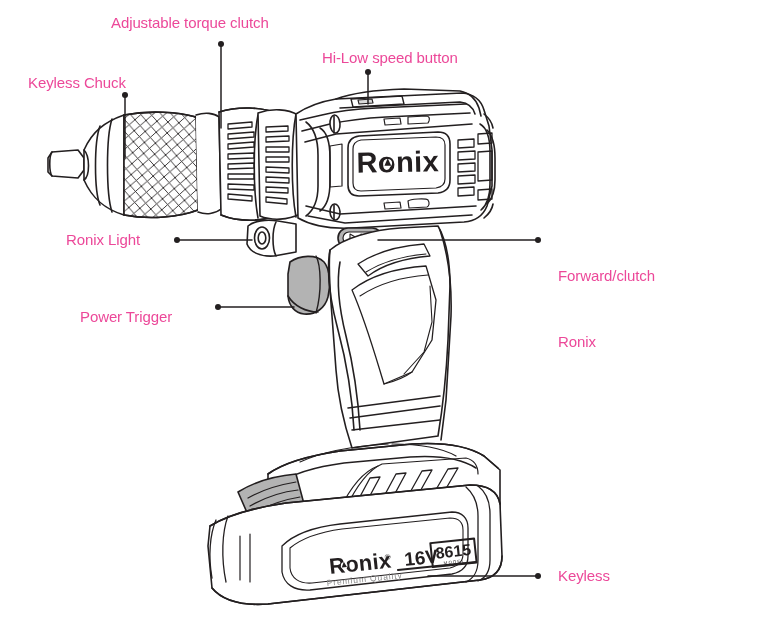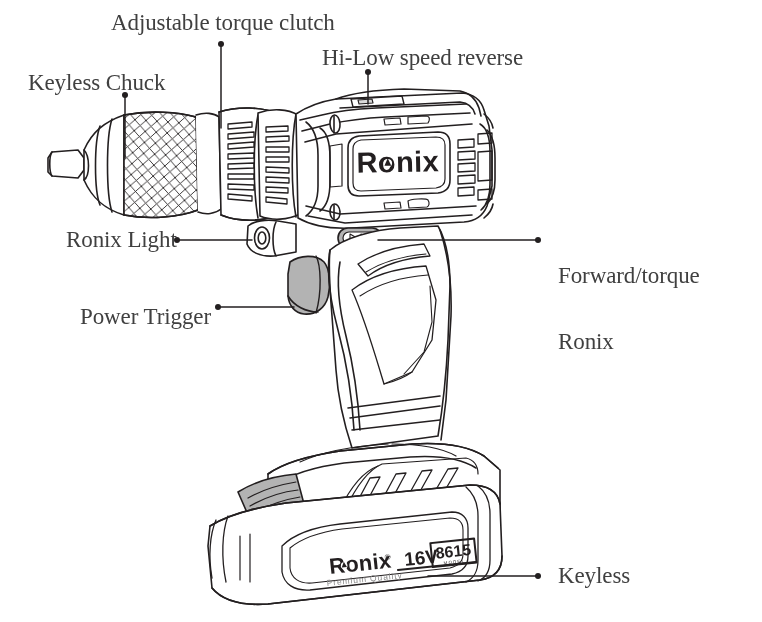--- a/index.html
+++ b/index.html
@@ -21,24 +21,24 @@
   #diagram-svg {
     position: absolute;
     top: 0;
     left: 0;
     width: 762px;
     height: 622px;
     display: block;
   }
   .callout-text {
     position: absolute;
-    font-family: Liberation Serif, serif;
-    font-size: 23px;
+    font-family: Liberation Sans, sans-serif;
+    font-size: 15px;
     line-height: 22px;
-    color: #404040;
+    color: #ec4899;
     white-space: pre;
     letter-spacing: -0.1px;
   }
 </style>
 </head>
 <body>
 
 <div id="diagram-root">
 
   <svg id="diagram-svg" viewBox="0 0 762 622">
@@ -334,26 +334,26 @@
         <circle cx="538" cy="576" r="3" stroke="none"></circle>
       </g>
 
     </g>
   </svg>
 
   <div class="callout-text" style="left:28px; top:72px;">Keyless Chuck</div>
 
   <div class="callout-text" style="left:111px; top:12px;">Adjustable torque clutch</div>
 
-  <div class="callout-text" style="left:322px; top:47px;">Hi-Low speed reverse</div>
+  <div class="callout-text" style="left:322px; top:47px;">Hi-Low speed button</div>
 
   <div class="callout-text" style="left:66px; top:229px;">Ronix Light</div>
 
   <div class="callout-text" style="left:80px; top:306px;">Power Trigger</div>
 
   <div class="callout-text" style="left:558px; top:221px;">
-    <div>Forward/torque</div>
+    <div>Forward/clutch</div>
     <div>Ronix</div>
   </div>
 
   <div class="callout-text" style="left:558px; top:565px;">Keyless</div>
 
 </div>
 
 </body></html>

